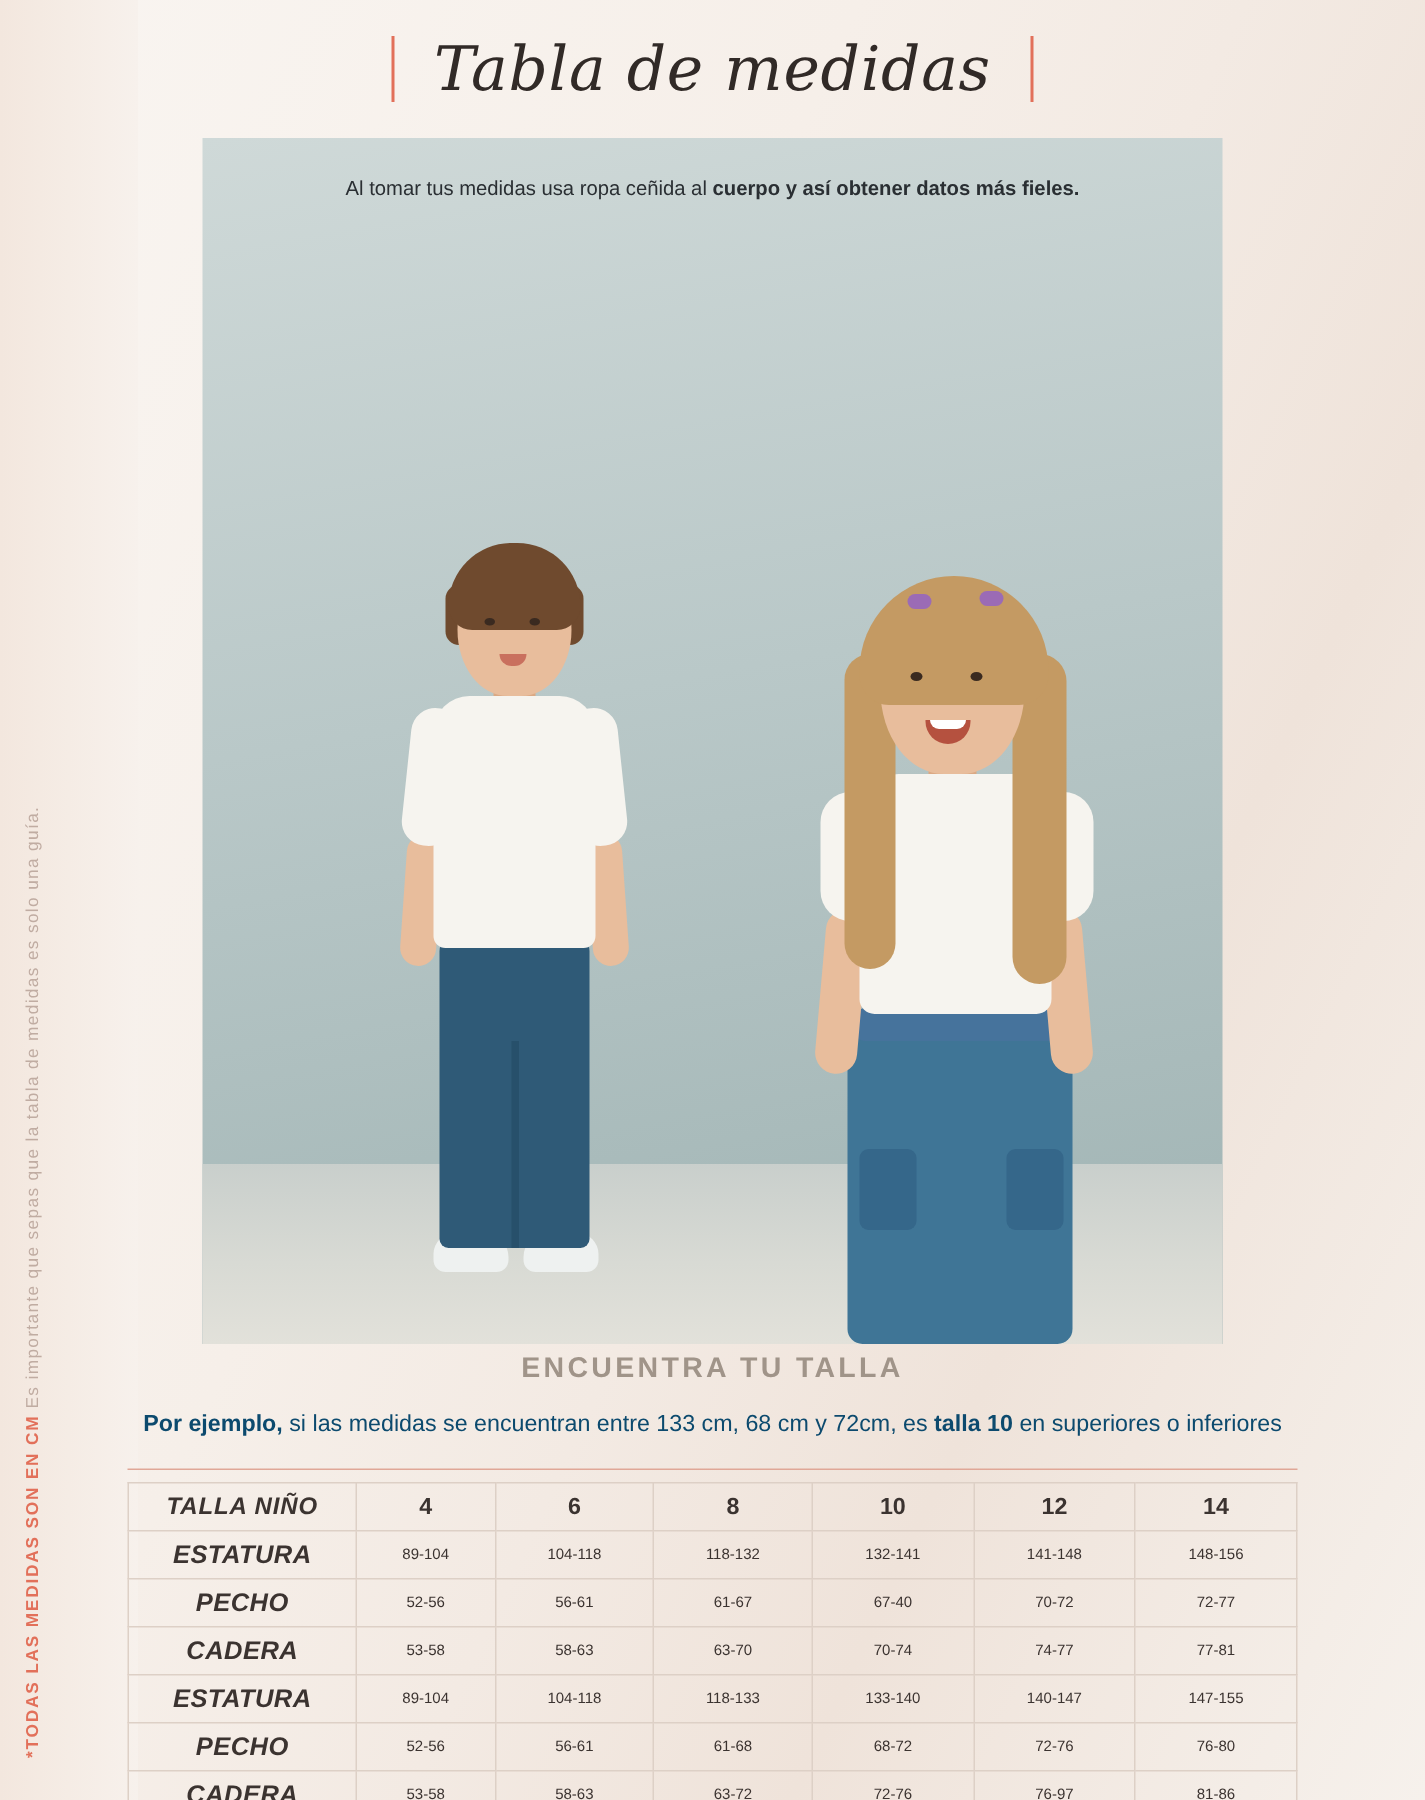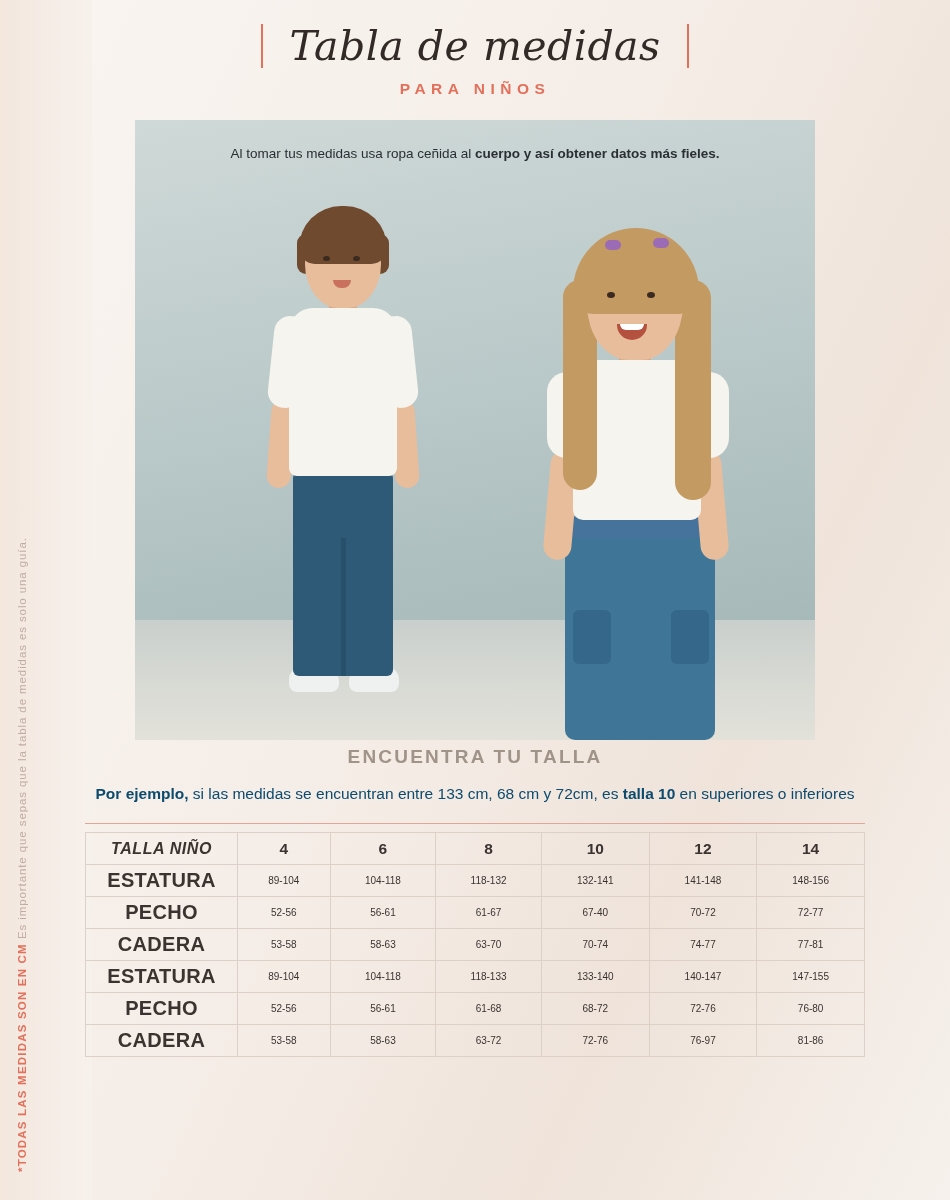--- a/index.html
+++ b/index.html
@@ -68,21 +68,21 @@
     letter-spacing: 5.5px;
     color:#e2705a;
     font-weight:bold;
   }
 
   
   .photo-panel {
     position:relative;
     margin: 22px auto 0 auto;
     width: 680px;
-    height: 620px;
+    height: 804px;
     background: linear-gradient(170deg,#cfd9d8 0%, #b9c8c8 45%, #9fb3b3 100%);
     overflow:hidden;
   }
   .photo-panel .floor {
     position:absolute; left:0; right:0; bottom:0; height:120px;
     background: linear-gradient(180deg, #c9cfcc 0%, #d8dad4 55%, #e2e1da 100%);
   }
   .photo-note {
     position:absolute; top:26px; left:0; right:0;
     text-align:center;
@@ -166,22 +166,23 @@
   td {
     border: 1px solid #ddd0c6;
     height: 32px;
     text-align:center;
     font-size: 10px;
     color:#3b3330;
   }
   td.rowlabel {
     width: 152px;
     font-weight: bold;
-    font-size: 20px;
+    font-size: 17px;
     letter-spacing:.3px;
+    font-style:italic;
   }
   tr.header-row td { font-weight:bold; font-size:15.5px; }
   tr.header-row td.rowlabel { font-style: italic; font-size:16px; letter-spacing:.6px; }
 </style>
 </head>
 <body>
 
 <div class="bg-wash"></div>
 
 <div class="page">
@@ -189,21 +190,20 @@
   <div class="side-note">
     <span class="strong">*TODAS LAS MEDIDAS SON EN CM</span><span> Es importante que sepas que la tabla de medidas es solo una guía.</span>
   </div>
 
   <div class="header">
     <div class="title-row">
       <span class="tick"></span>
       <h1 class="main-title">Tabla de medidas</h1>
       <span class="tick"></span>
     </div>
-    <div class="subtitle">PARA NIÑOS</div>
   </div>
 
   <div class="photo-panel">
     <div class="floor"></div>
 
     <div class="photo-note">
       <span>Al tomar tus medidas usa ropa ceñida al </span><b>cuerpo y así obtener datos más fieles.</b>
     </div>
 
     <div class="boy">

